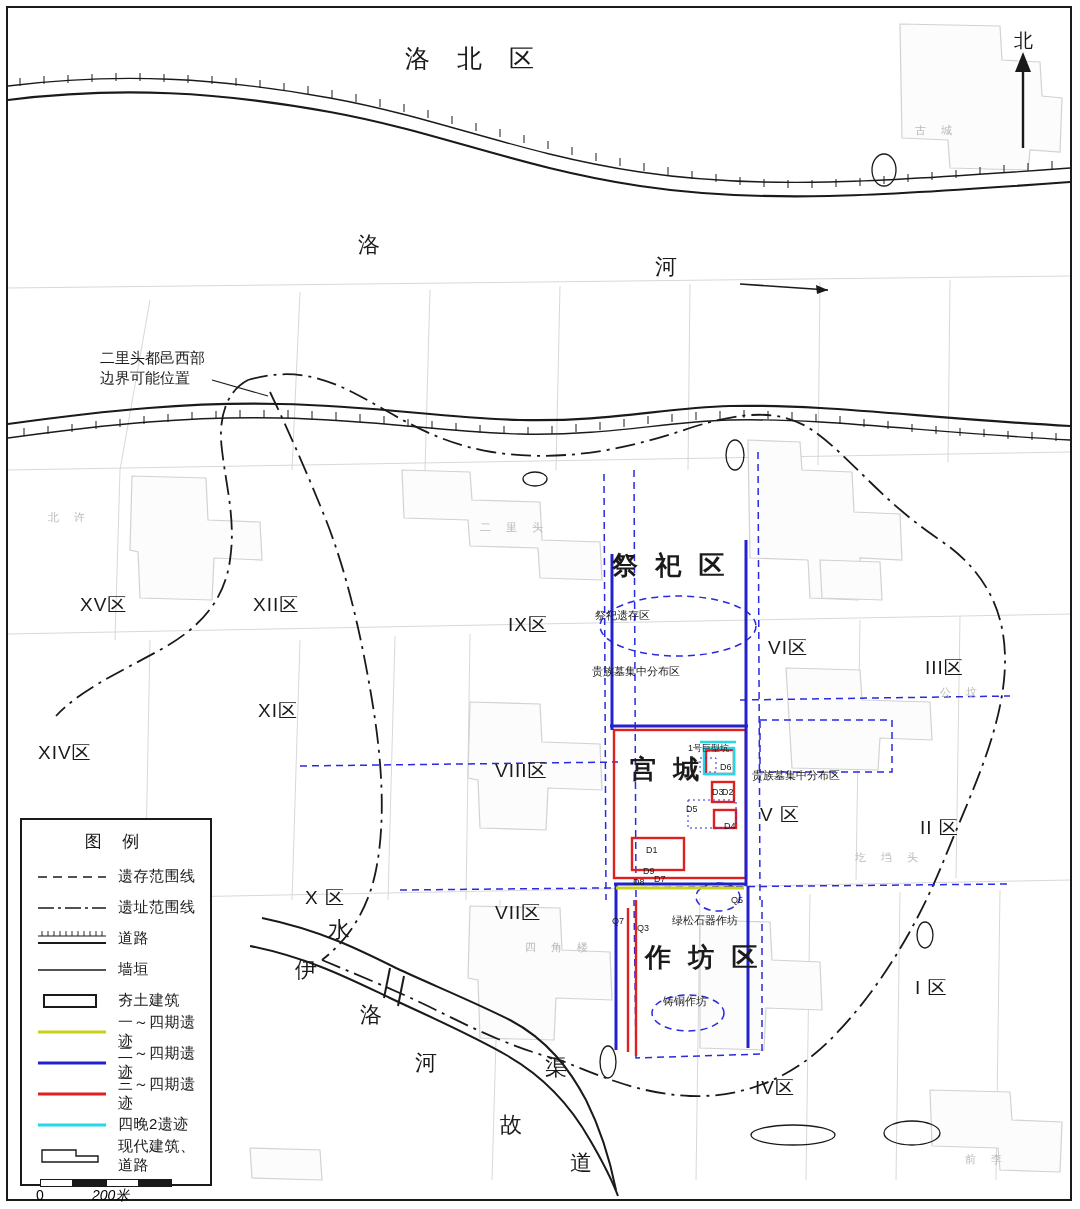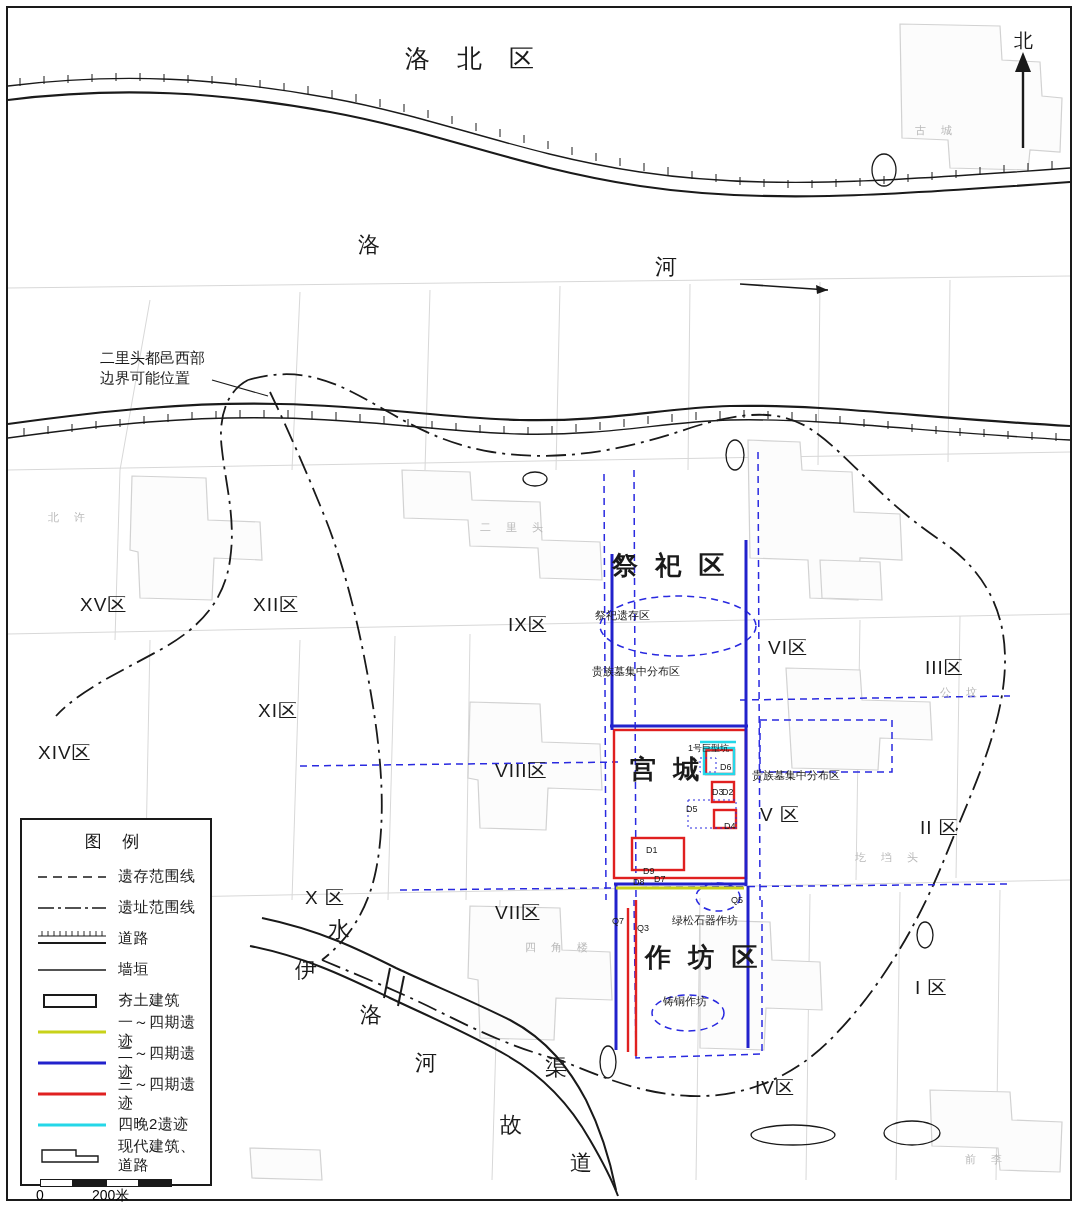--- a/index.html
+++ b/index.html
@@ -470,18 +470,18 @@
 
     <div class="scalebar-wrap">
       <div class="scale-line">
         <div class="seg" style="left:0; width:33px; background:#ffffff;"></div>
         <div class="seg" style="left:33px; width:33px; background:#1a1a1a;"></div>
         <div class="seg" style="left:66px; width:33px; background:#ffffff;"></div>
         <div class="seg" style="left:99px; width:33px; background:#1a1a1a;"></div>
       </div>
       <div class="scale-labels">
         <span style="left:-4px;">0</span>
-        <span style="left:52px;">200米</span>
+        <span style="left:52px;font-style:italic;">200米</span>
       </div>
     </div>
   </div>
 
 </div>
 
 </body></html>

